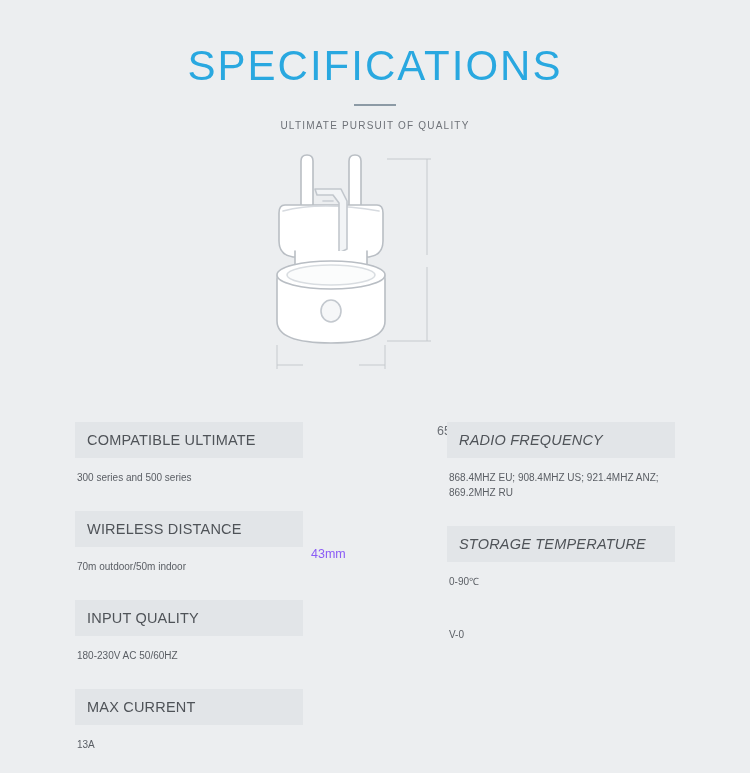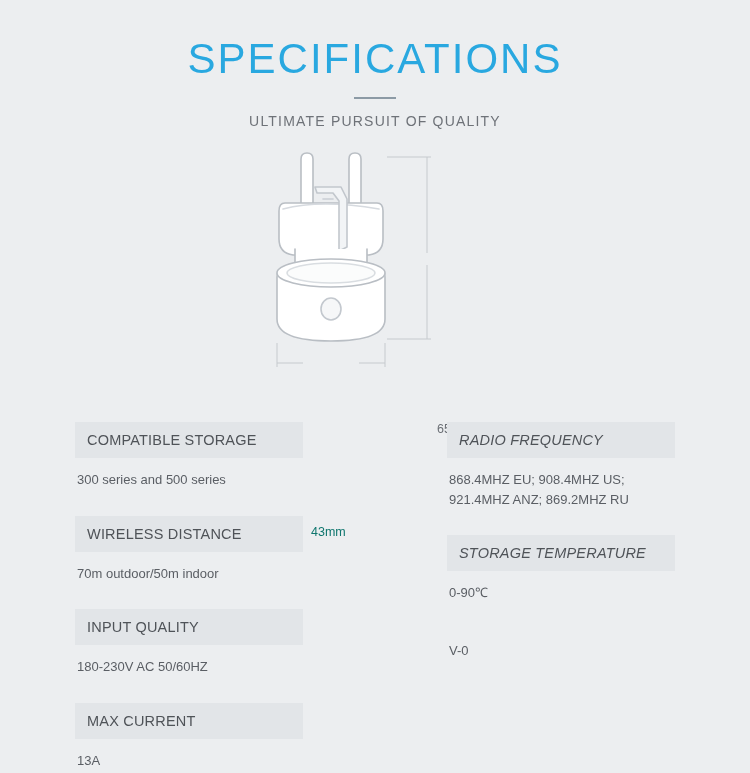--- a/index.html
+++ b/index.html
@@ -19,31 +19,31 @@
   
   .header {
     text-align: center;
     padding-top: 34px;
   }
   .title {
     font-size: 42px;
     letter-spacing: 2px;
     color: #29a8e0;
     font-weight: normal;
-    margin: 1px;
+    margin: 8px;
     line-height: 1.15;
   }
   .title-rule {
     width: 42px;
     height: 2px;
     background: #8c9aa5;
     margin: 14px auto 0 auto;
   }
   .subtitle {
-    font-size: 14px;
+    font-size: 10px;
     letter-spacing: 1.2px;
     color: #6e7278;
     margin-top: 14px;
   }
 
   
   .product-area {
     position: relative;
     height: 255px;
     margin-top: 14px;
@@ -56,23 +56,23 @@
   .dim-vert-label {
     position: absolute;
     left: 437px;
     top: 279px;
     font-size: 12.5px;
     color: #6b6f75;
   }
   .dim-horiz-label {
     position: absolute;
     left: 311px;
-    top: 382px;
+    top: 402px;
     font-size: 12.5px;
-    color: #0f766e;
+    color: #8b5cf6;
   }
 
   
   .specs {
     position: absolute;
     top: 422px;
     left: 0;
     width: 750px;
     display: flex;
     justify-content: space-between;
@@ -86,21 +86,21 @@
     margin-bottom: 26px;
   }
   .spec-label {
     background: #e2e5e8;
     font-size: 14.5px;
     color: #4f5358;
     padding: 10px 12px 10px 12px;
     letter-spacing: 0.2px;
   }
   .spec-value {
-    font-size: 13px;
+    font-size: 10px;
     color: #5a5e64;
     padding: 12px 2px 0 2px;
     line-height: 1.5;
   }
   .col-right .spec-label { width: 228px; box-sizing: border-box; font-style: italic; }
 </style>
 </head>
 <body>
 
 <div class="header">
@@ -143,21 +143,21 @@
       <line x1="104" y1="220" x2="130" y2="220"></line>
     </g>
   </svg>
   <div class="dim-vert-label">65mm</div>
   <div class="dim-horiz-label">43mm</div>
 </div>
 
 <div class="specs">
   <div class="col col-left">
     <div class="spec-item">
-      <div class="spec-label">COMPATIBLE STORAGE</div>
+      <div class="spec-label">COMPATIBLE ULTIMATE</div>
       <div class="spec-value">300 series and 500 series</div>
     </div>
     <div class="spec-item">
       <div class="spec-label">WIRELESS DISTANCE</div>
       <div class="spec-value">70m outdoor/50m indoor</div>
     </div>
     <div class="spec-item">
       <div class="spec-label">INPUT QUALITY</div>
       <div class="spec-value">180-230V AC   50/60HZ</div>
     </div>

